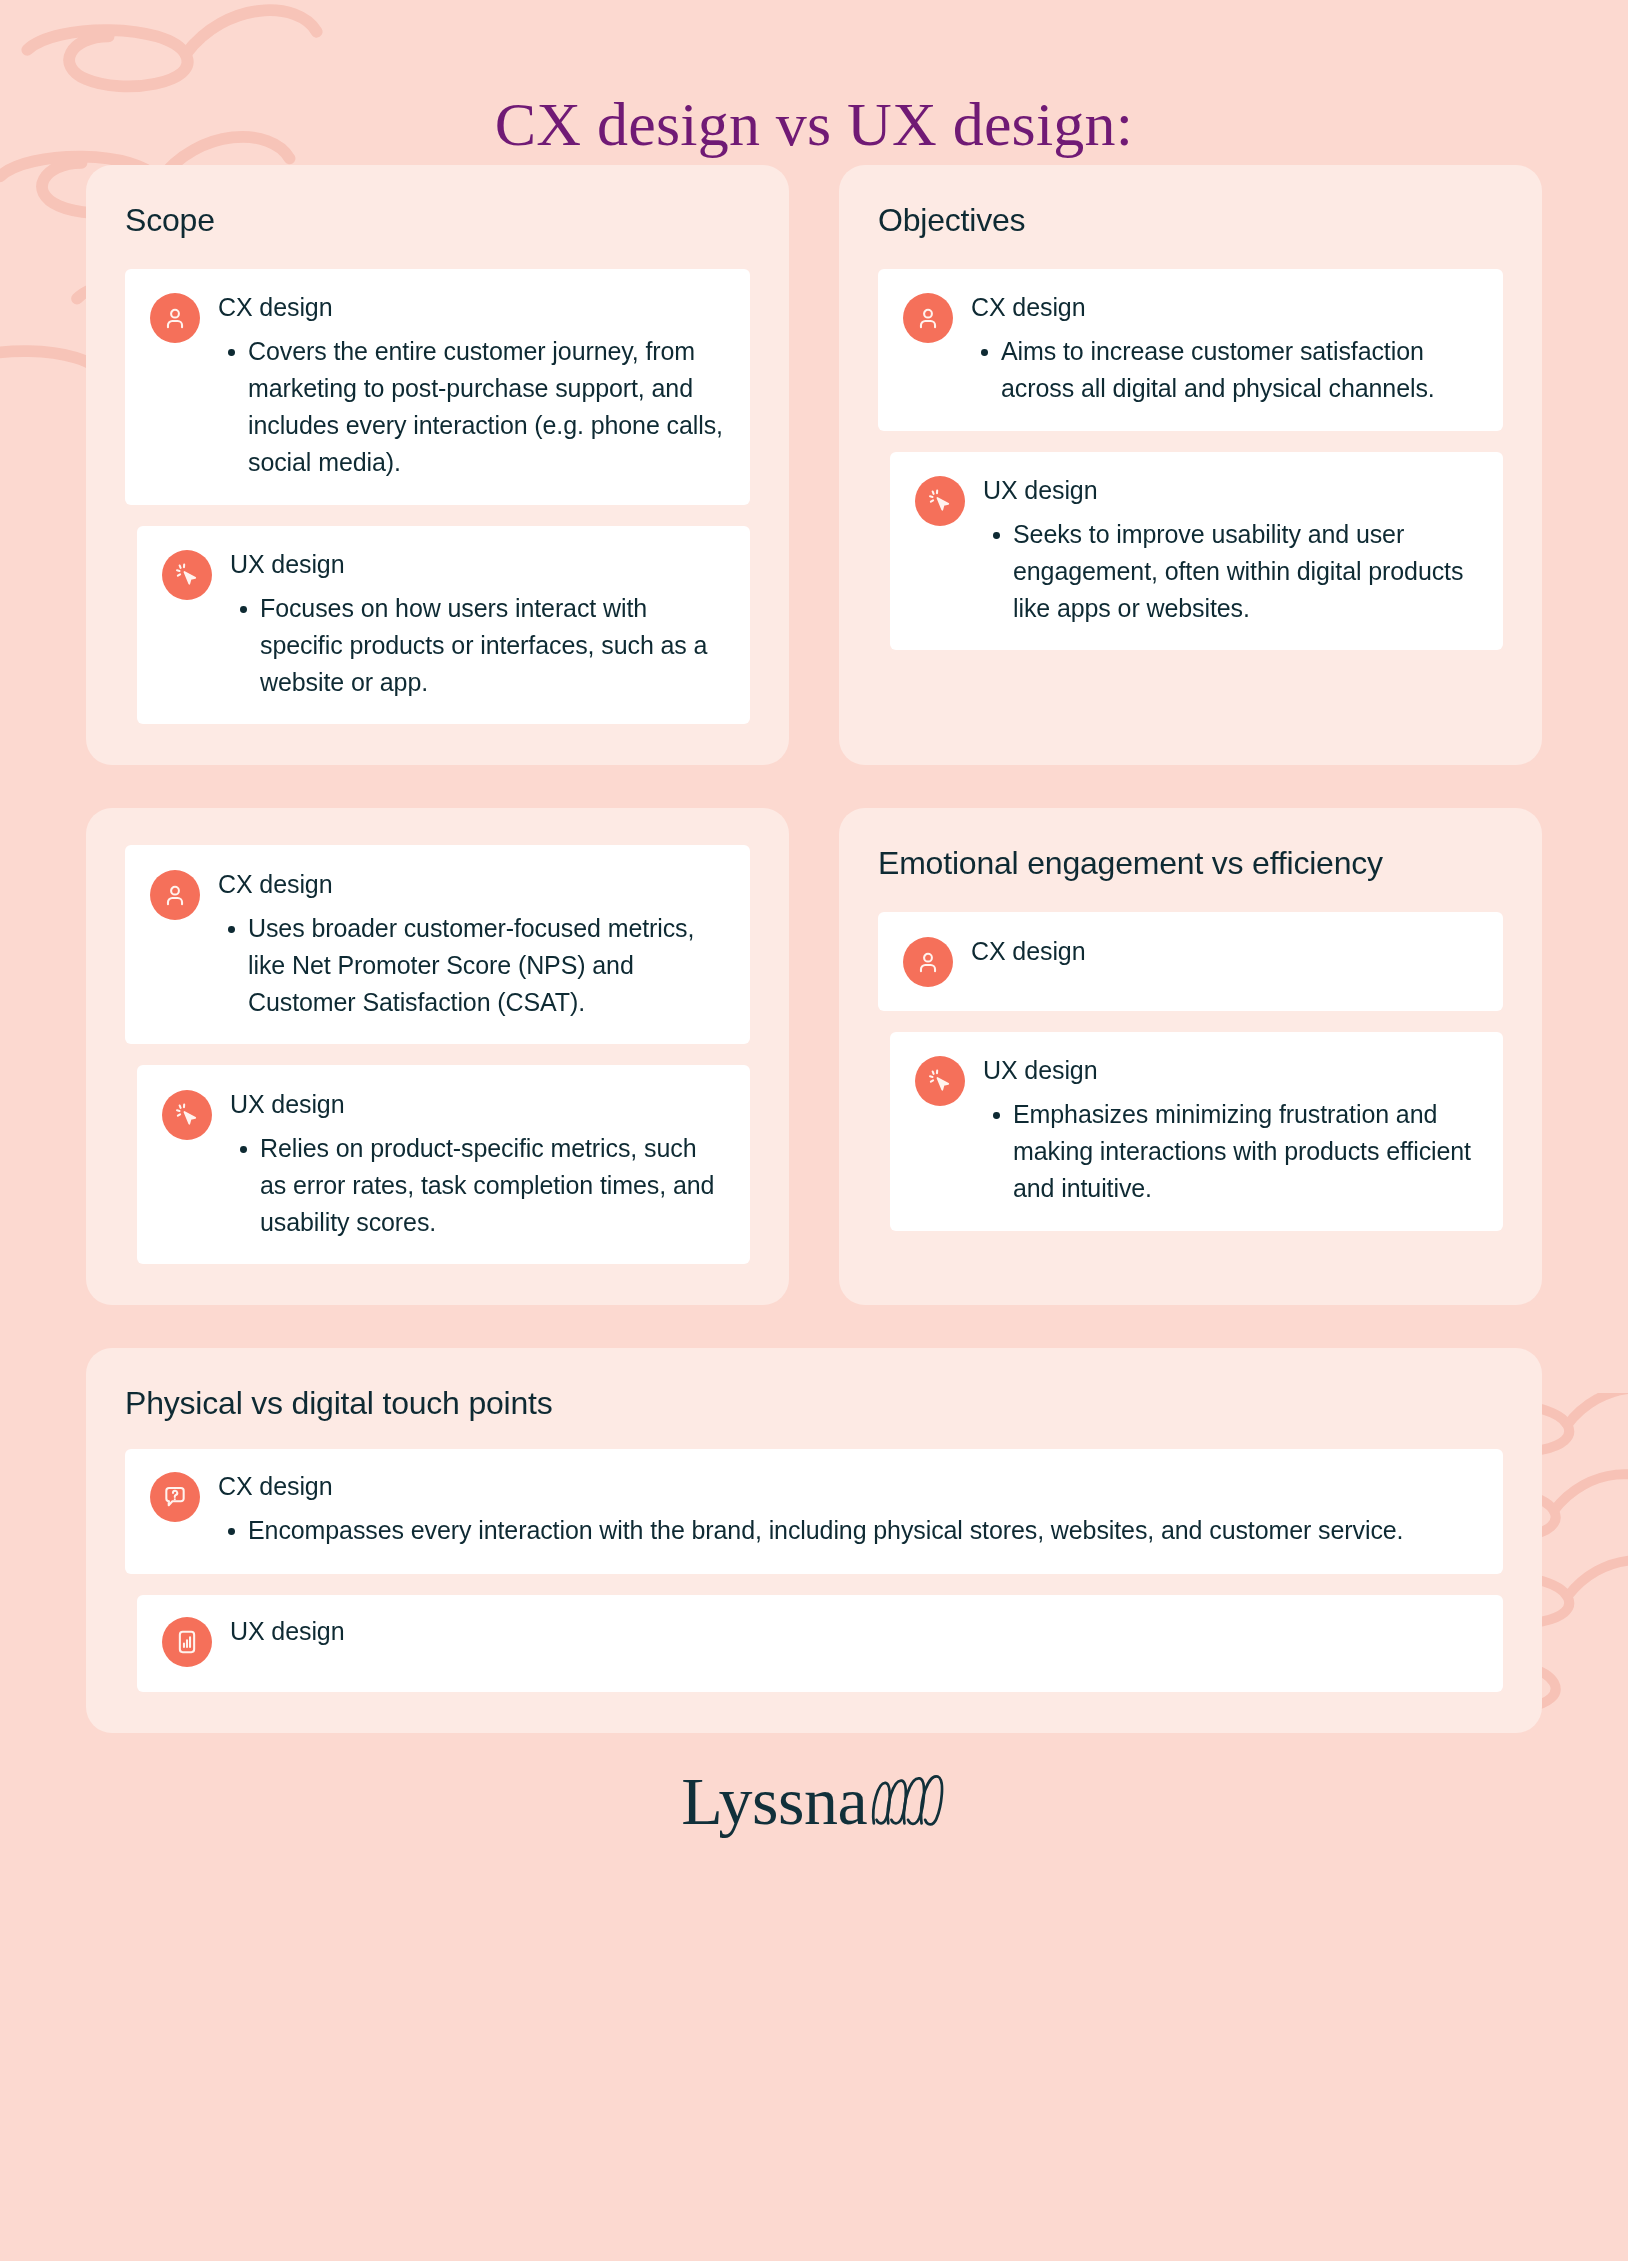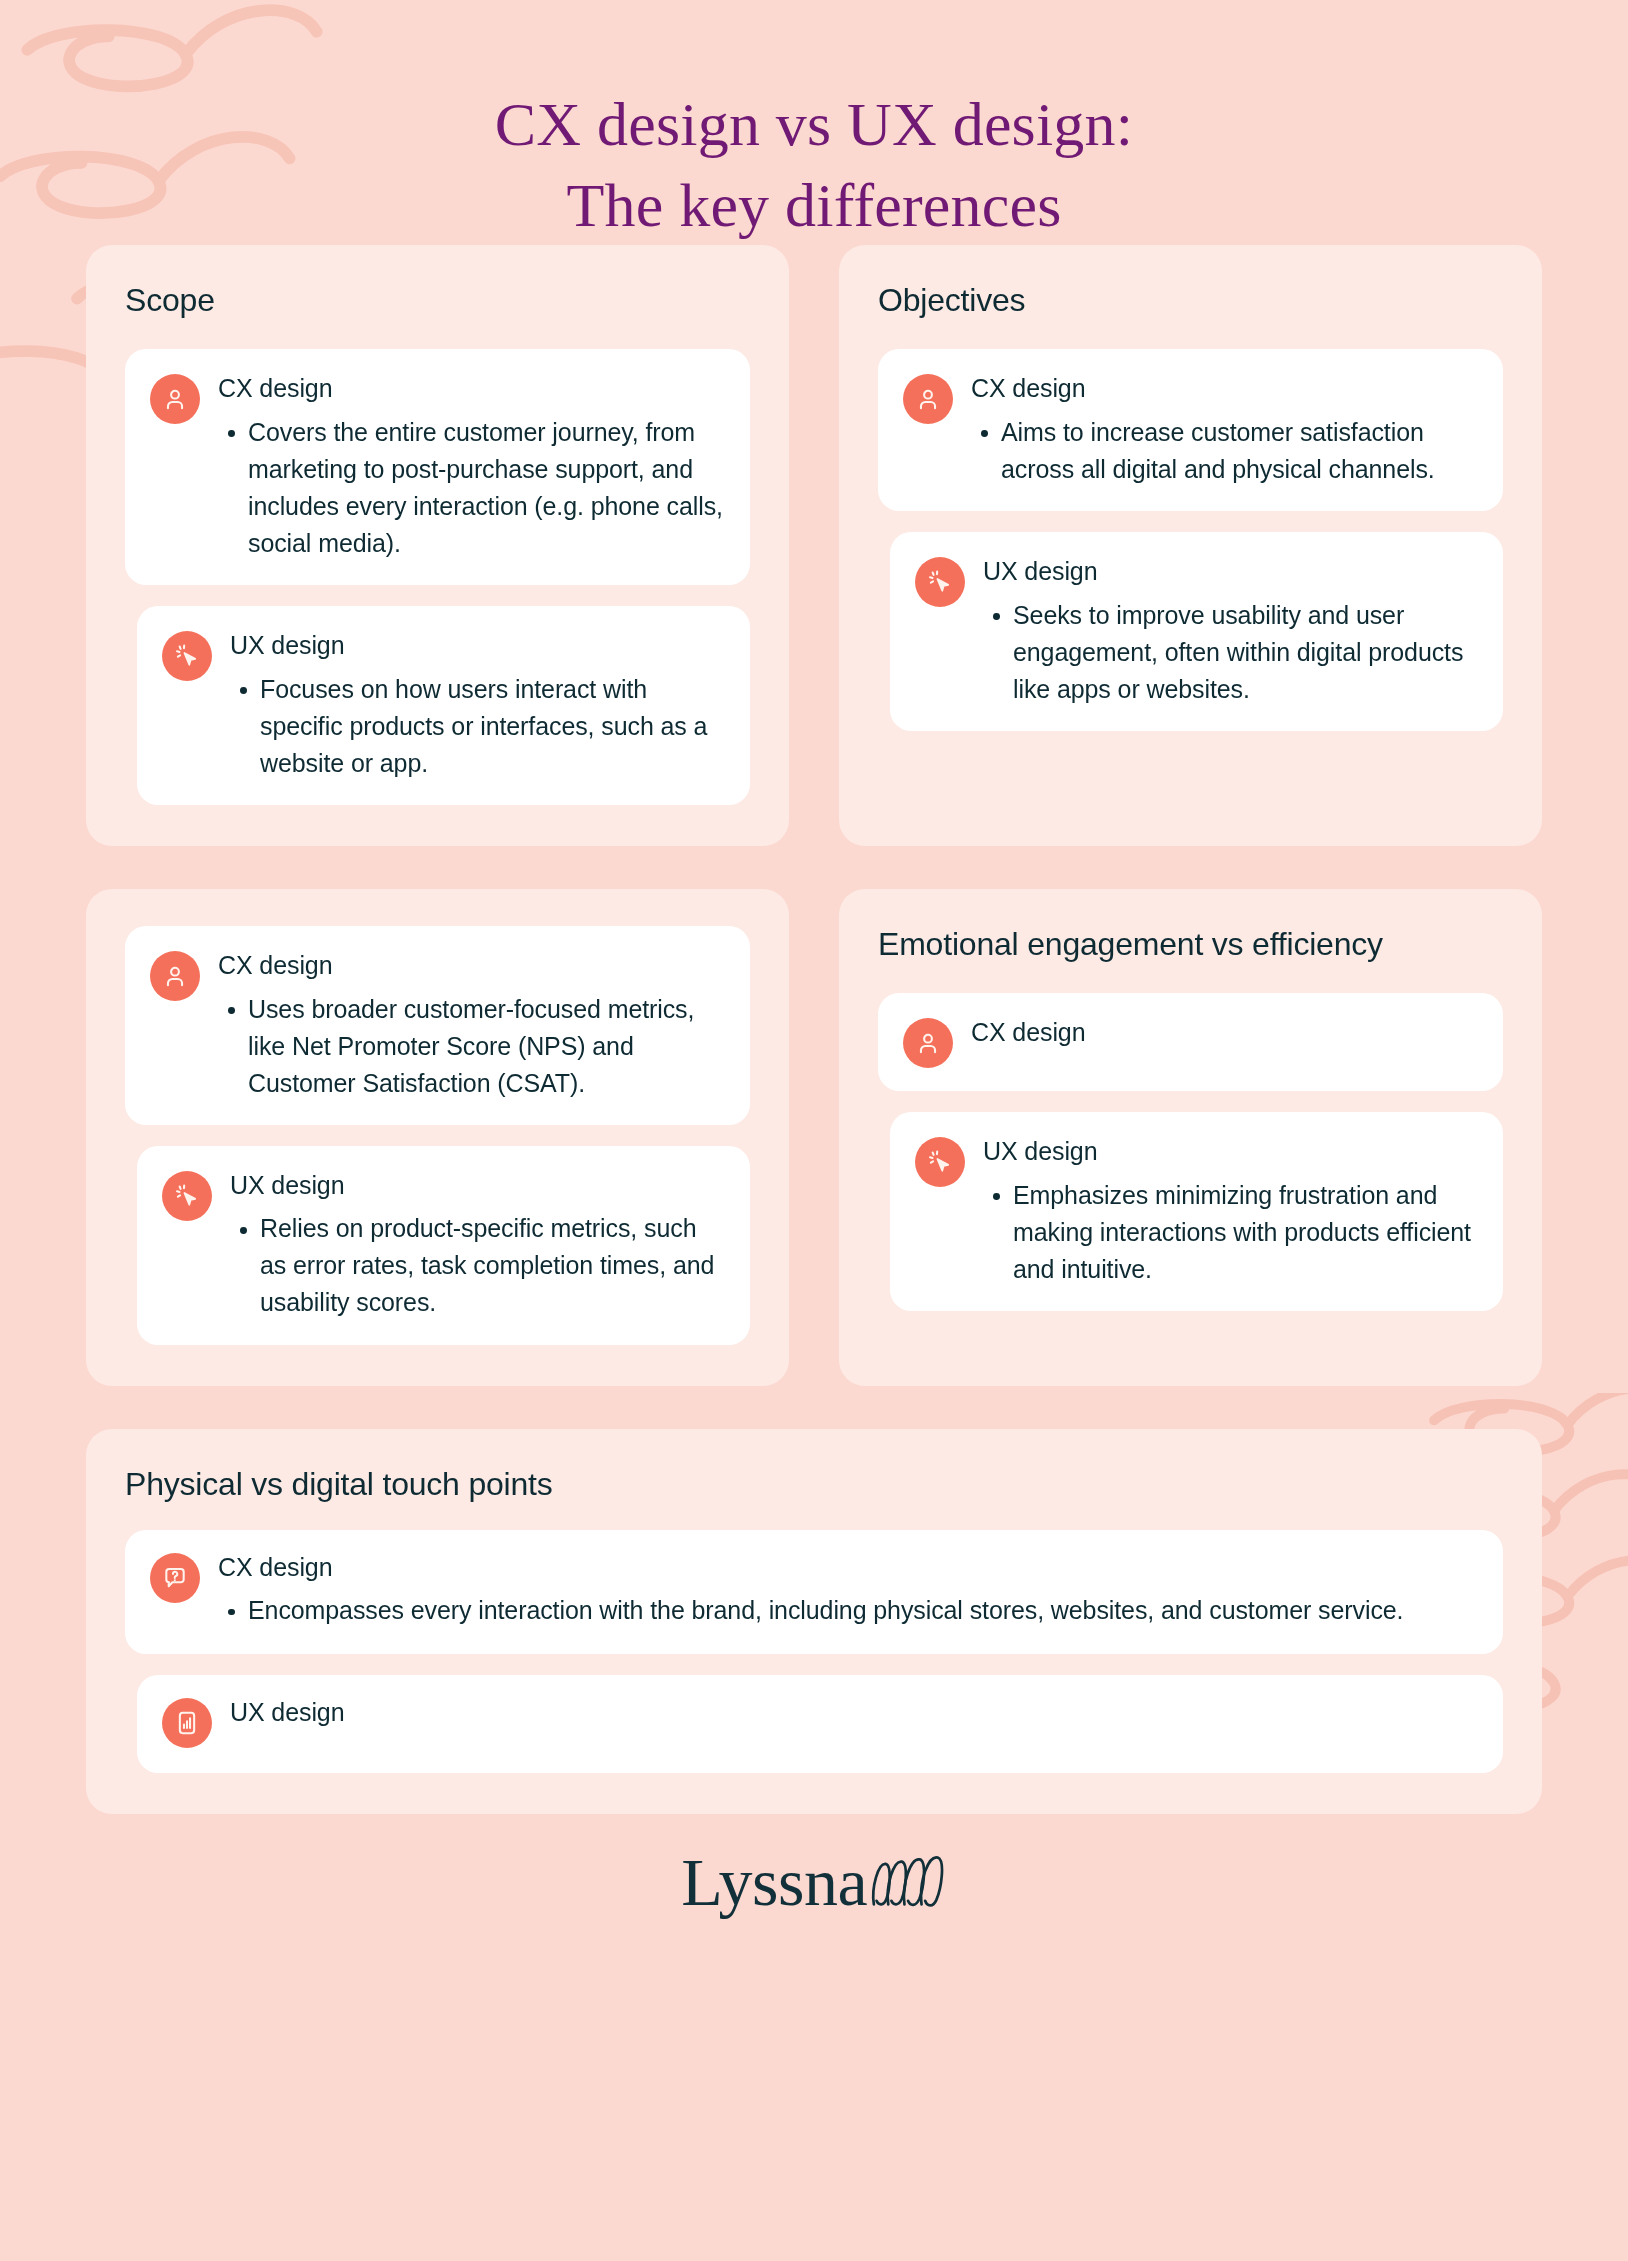--- a/index.html
+++ b/index.html
@@ -75,21 +75,21 @@
     font-weight: 500;
     color: #0E2A33;
     letter-spacing: -0.2px;
     margin-bottom: 30px;
   }
   .panel-wide .panel-title { margin-bottom: 27px; }
 
   
   .card {
     background: #FFFFFF;
-    border-radius: 21px;
+    border-radius: 6px;
     padding: 22px 25px 23.5px 25px;
     display: flex;
     align-items: flex-start;
     gap: 18px;
     margin-bottom: 21px;
   }
   .card:last-child { margin-bottom: 0; margin-left: 12px; }
 
   .icon-badge {
     flex: 0 0 auto;
@@ -190,21 +190,20 @@
       </g>
     </svg>
   </div>
 
 </div>
 
 <div class="page">
 
   <div class="title-block">
     <div class="title-line">CX design vs UX design:</div>
-    <div class="title-line">The key differences</div>
   </div>
 
   <div class="grid" id="sections-grid">
       <div class="panel">
         <div class="panel-title">Scope</div>
         <div class="card">
           <div class="icon-badge">
   <svg width="26" height="26" viewBox="0 0 24 24" fill="none" stroke="#FFF3EE" stroke-width="1.9" stroke-linecap="round" stroke-linejoin="round">
     <circle cx="12" cy="8" r="3.6"></circle>
     <path d="M5.5 20.5v-1.8a4 4 0 0 1 4-4h5a4 4 0 0 1 4 4v1.8"></path>

